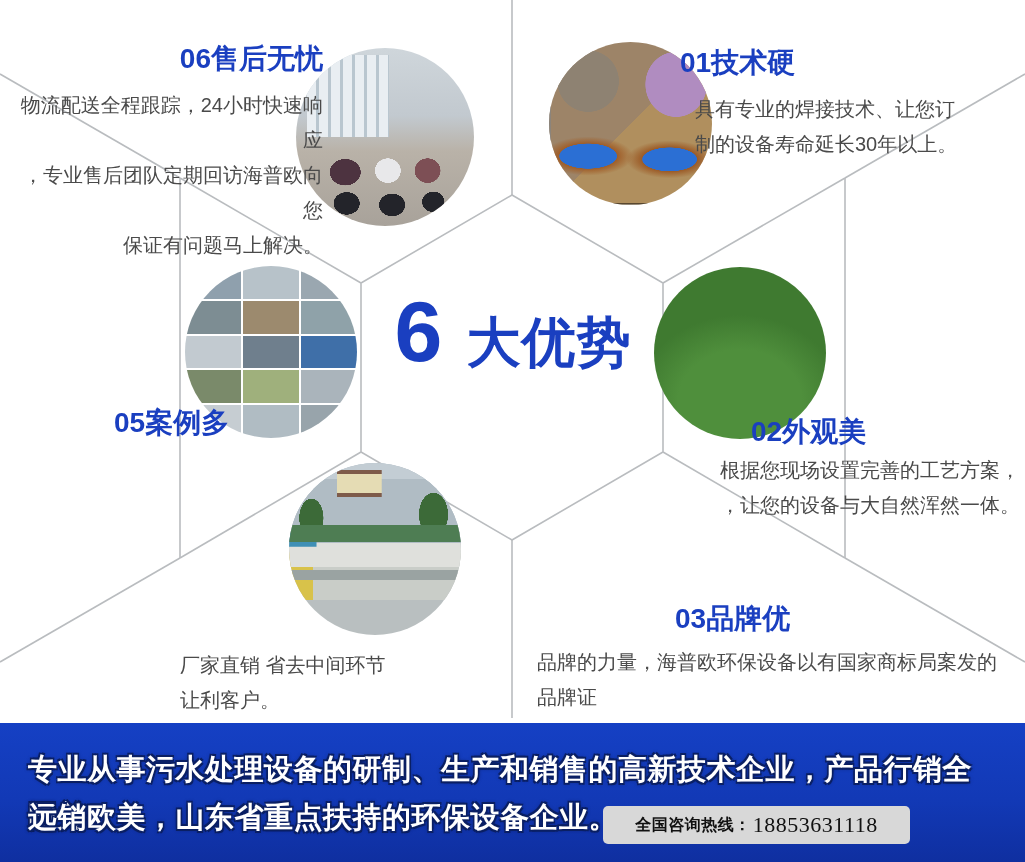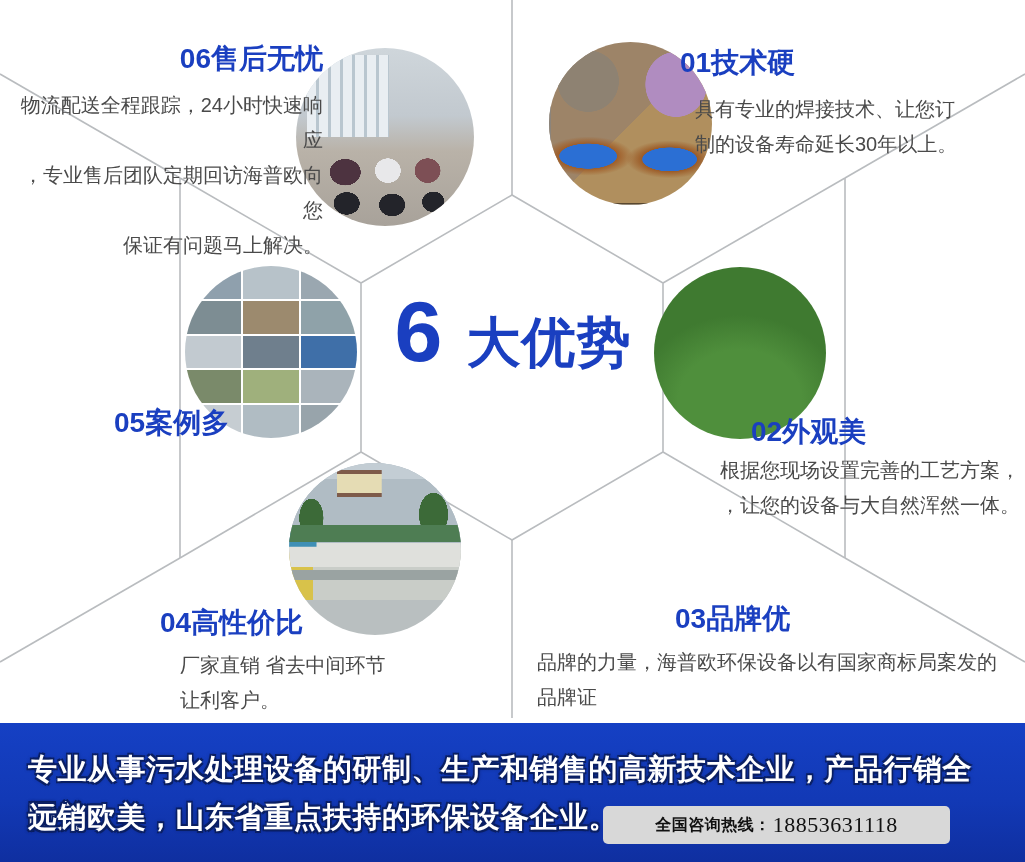--- a/index.html
+++ b/index.html
@@ -227,21 +227,21 @@
     letter-spacing: .5px;
     text-shadow:
       -1.6px -1.6px 0 #0a1f63, 1.6px -1.6px 0 #0a1f63,
       -1.6px  1.6px 0 #0a1f63, 1.6px  1.6px 0 #0a1f63,
        0 0 4px rgba(5,16,60,.9);
     z-index: 3;
   }
   .hotline-box {
     position: absolute;
     left: 603px; top: 806px;
-    width: 347px; height: 38px;
+    width: 307px; height: 38px;
     background: #d8d8d8;
     border-radius: 5px;
     display: flex;
     align-items: center;
     justify-content: center;
     z-index: 4;
     text-align: center;
   }
   .hotline-label {
     font-family: "Liberation Serif", "DejaVu Serif", serif;
@@ -303,21 +303,20 @@
   <div class="photo ph-aerial" style="left:654px; top:267px; width:172px; height:172px;"></div>
   <div class="item-title ta-left" style="left:751px; top:417px;">02外观美</div>
   <div class="item-body ta-right" style="left:690px; top:453px; width:330px; white-space:pre-line;">根据您现场设置完善的工艺方案，
 ，让您的设备与大自然浑然一体。</div>
 
   <div class="item-title ta-left" style="left:675px; top:604px;text-align:center;">03品牌优</div>
   <div class="item-body ta-left" style="left:537px; top:645px; width:470px; white-space:pre-line;">品牌的力量，海普欧环保设备以有国家商标局案发的品牌证
 书（编号：15354378），选择我们没有错。</div>
 
   <div class="photo ph-gate" style="left:289px; top:463px; width:172px; height:172px;"></div>
-  <div class="item-title ta-left" style="left:160px; top:608px;">04高性价比</div>
   <div class="item-body ta-left" style="left:180px; top:648px; width:330px; white-space:pre-line;">厂家直销 省去中间环节
 让利客户。</div>
 
   <div class="photo ph-collage" style="left:185px; top:266px; width:172px; height:172px;">
     <div class="collage-grid">
       <i style="background:#8fa0ad"></i>
         <i style="background:#b7c2c9"></i>
         <i style="background:#9aa7b0"></i>
       <i style="background:#7d8d93"></i>
         <i style="background:#9c8a6e"></i>

